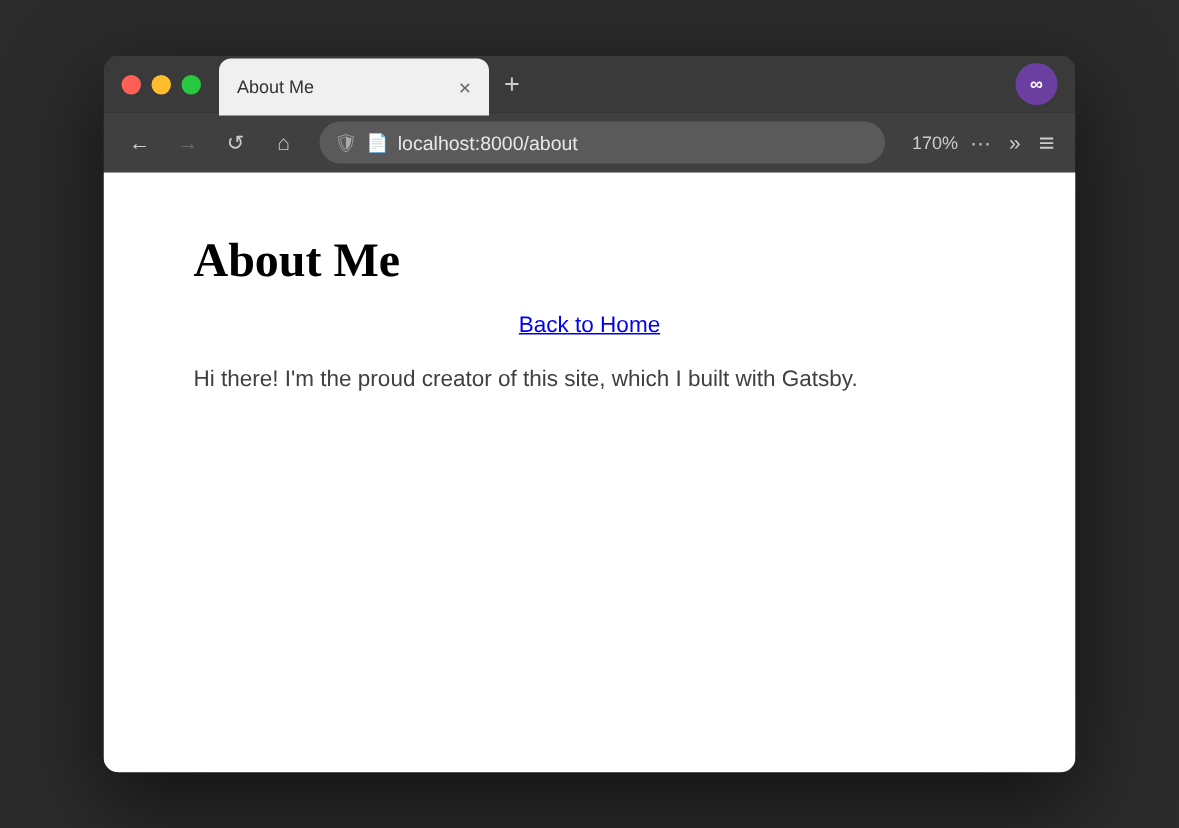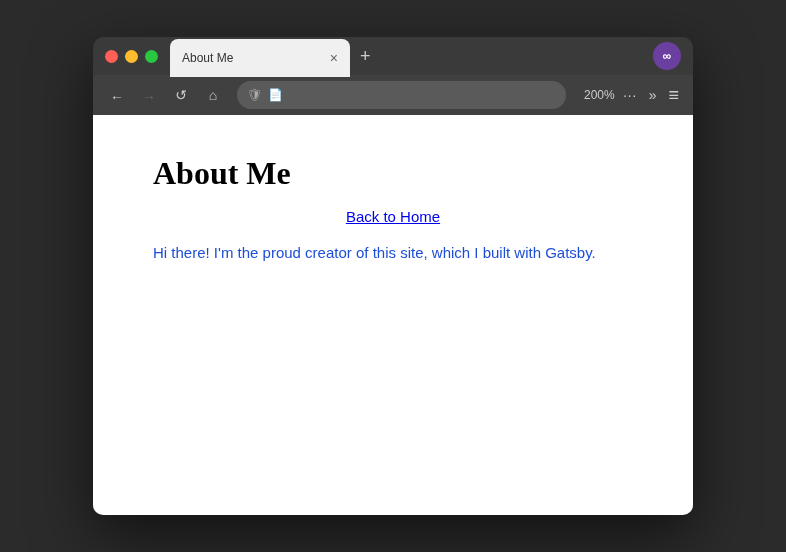--- a/index.html
+++ b/index.html
@@ -7,21 +7,21 @@
     body {
       background: #2b2b2b;
       display: flex;
       justify-content: center;
       align-items: center;
       min-height: 100vh;
       font-family: -apple-system, BlinkMacSystemFont, 'Segoe UI', sans-serif;
     }
 
     .browser-window {
-      width: 600px;
+      width: 648px;
       border-radius: 10px;
       overflow: hidden;
       box-shadow: 0 20px 60px rgba(0,0,0,0.6);
       background: #1e1e1e;
     }
 
     
     .title-bar {
       background: #3a3a3a;
       display: flex;
@@ -210,21 +210,21 @@
       text-decoration: underline;
       cursor: pointer;
       font-size: 15px;
       display: block;
       margin-bottom: 16px;
       text-align: center;
     }
 
     .page-description {
       font-size: 15px;
-      color: #1d4ed8;
+      color: #404040;
       line-height: 1.6;
     }
   </style>
 </head>
 <body>
 
 <div class="browser-window">
 
   <div class="title-bar">
     <div class="traffic-lights">
@@ -245,23 +245,24 @@
 
   <div class="toolbar">
     <button class="nav-btn">←</button>
     <button class="nav-btn disabled">→</button>
     <button class="nav-btn">↺</button>
     <button class="nav-btn">⌂</button>
 
     <div class="address-bar">
       <span class="shield-icon">🛡</span>
       <span class="page-icon">📄</span>
+      <span class="url-text">localhost:8000/about</span>
     </div>
 
-    <span class="zoom-level">200%</span>
+    <span class="zoom-level">170%</span>
     <span class="dots-btn">···</span>
     <span class="chevron-btn">»</span>
     <span class="menu-btn">≡</span>
   </div>
 
   <div class="page-content">
     <h1 class="page-heading">About Me</h1>
     <a class="page-link">Back to Home</a>
     <p class="page-description">Hi there! I'm the proud creator of this site, which I built with Gatsby.</p>
   </div>

